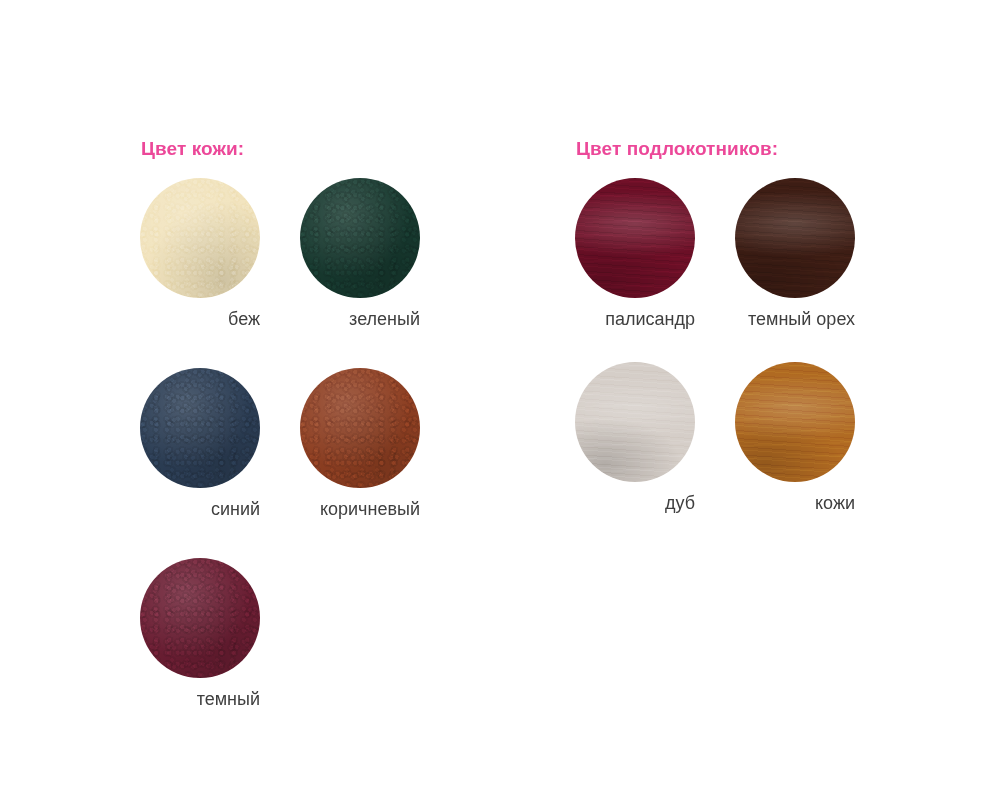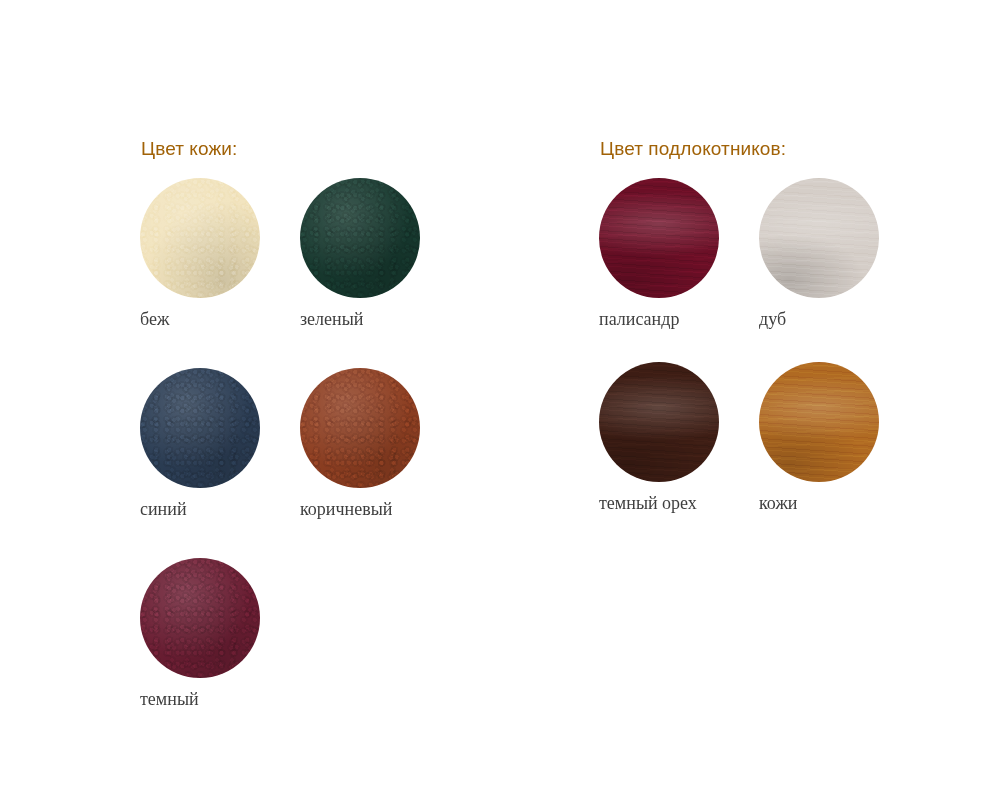--- a/index.html
+++ b/index.html
@@ -20,44 +20,43 @@
     width: 1000px;
     height: 800px;
     box-sizing: border-box;
   }
 
   .column {
     position: absolute;
     top: 138px;
   }
   .column-leather { left: 140px; width: 330px; }
-  .column-wood    { left: 599px; width: 330px; }
+  .column-wood    { left: 575px; width: 330px; }
 
   .column-title {
     font-size: 19px;
-    color: #a16207;
+    color: #ec4899;
     letter-spacing: 0.1px;
     margin: 0 0 18px 1px;
     white-space: nowrap;
-    font-weight: 400;
+    font-weight: 700;
   }
 
   .swatch-grid {
     display: flex;
     flex-wrap: wrap;
     column-gap: 40px;
     row-gap: 0;
     width: 320px;
   }
 
   .swatch {
     width: 120px;
     margin-bottom: 38px;
-    text-align: left;
-    font-family: Liberation Serif, serif;
+    text-align: right;
   }
   .column-wood .swatch { margin-bottom: 32px; }
 
   .chip {
     width: 120px;
     height: 120px;
     border-radius: 50%;
     position: relative;
     overflow: hidden;
     background-color: #cccccc;
@@ -175,30 +174,30 @@
   <section class="column column-wood">
     <h2 class="column-title">Цвет подлокотников:</h2>
     <div class="swatch-grid">
 
       <div class="swatch">
         <div class="chip wood" style="background-color: rgb(107, 15, 38);"></div>
         <div class="swatch-label">палисандр</div>
       </div>
 
       <div class="swatch">
+        <div class="chip wood" style="background-color: rgb(61, 29, 20);"></div>
+        <div class="swatch-label">темный орех</div>
+      </div>
+
+      <div class="swatch">
         <div class="chip wood" style="background-color: rgb(213, 206, 200);"></div>
         <div class="swatch-label">дуб</div>
       </div>
 
       <div class="swatch">
-        <div class="chip wood" style="background-color: rgb(61, 29, 20);"></div>
-        <div class="swatch-label">темный орех</div>
-      </div>
-
-      <div class="swatch">
         <div class="chip wood" style="background-color: rgb(176, 106, 34);"></div>
         <div class="swatch-label">кожи</div>
       </div>
 
 
 
     </div>
   </section>
 
 </div>

